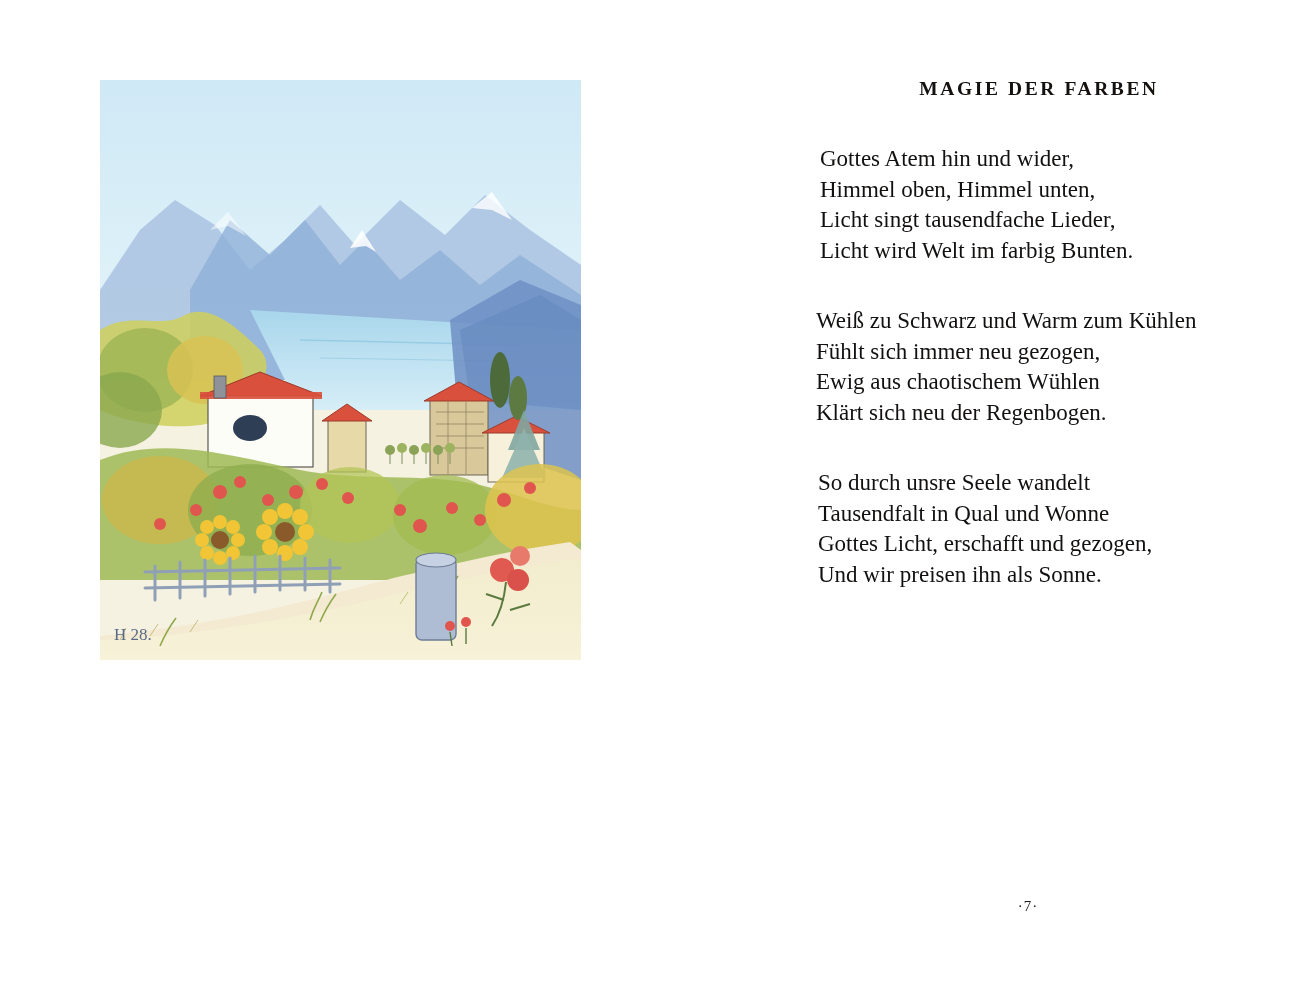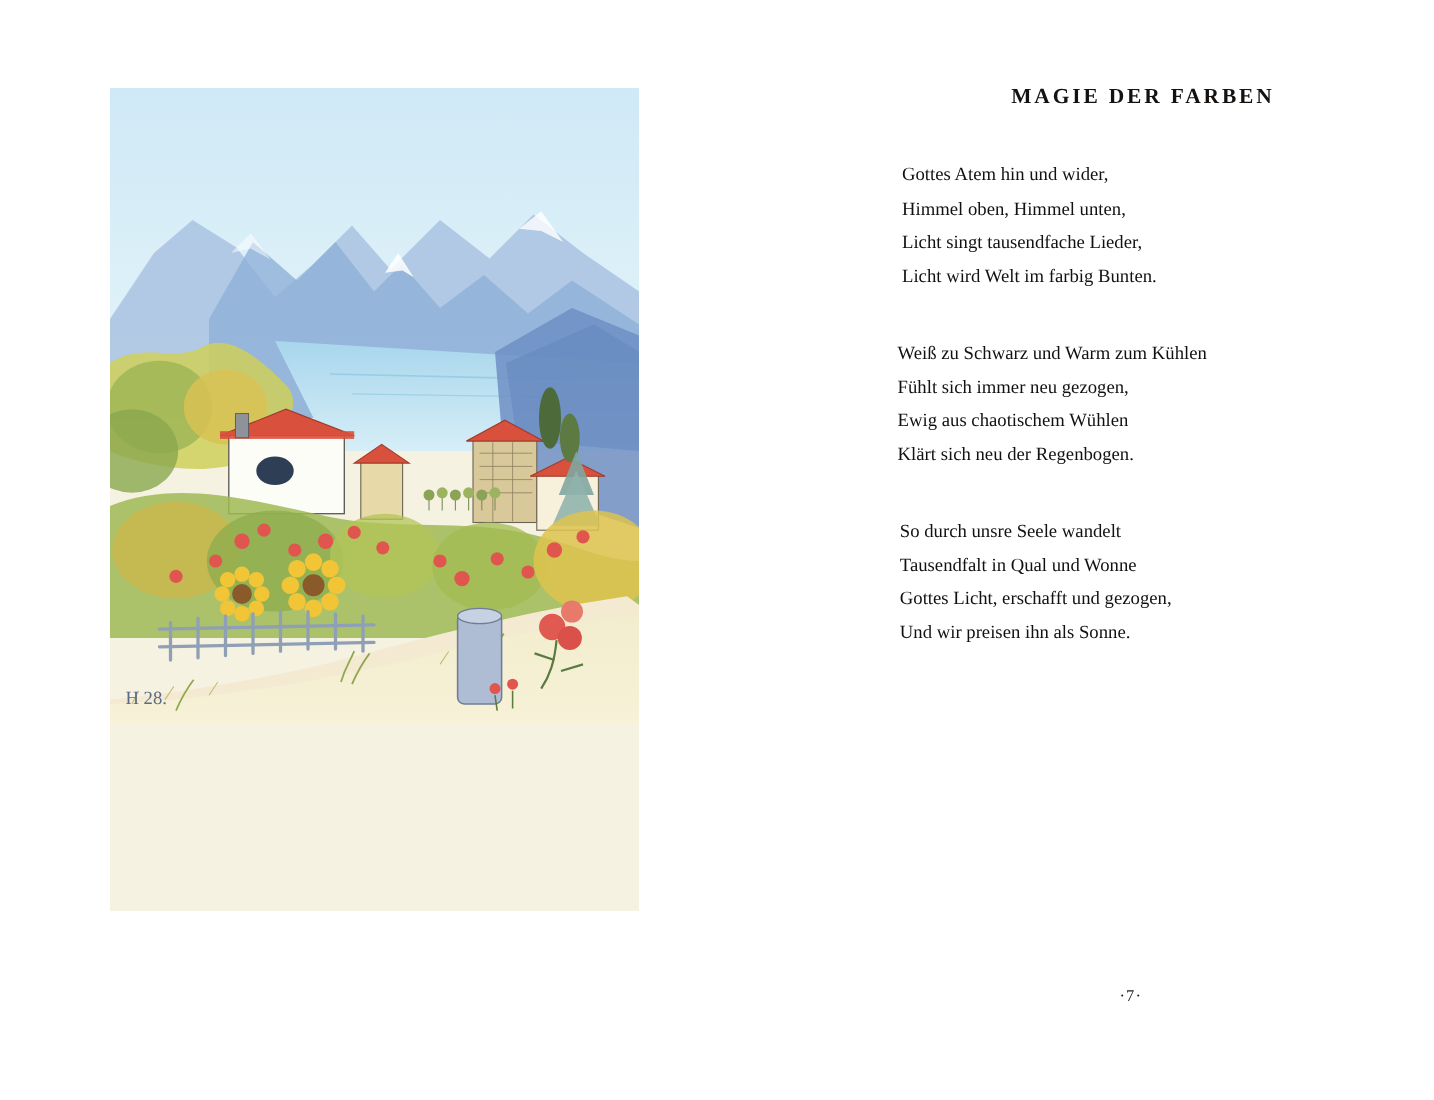--- a/index.html
+++ b/index.html
@@ -20,21 +20,21 @@
     height: 1000px;
     background: #ffffff;
   }
 
   
   .illustration-frame {
     position: absolute;
     left: 100px;
     top: 80px;
     width: 481px;
-    height: 748px;
+    height: 580px;
     overflow: hidden;
     background: #f6f2e2;
   }
   .illu-svg { display: block; width: 481px; height: 580px; }
 
   
   .poem-block {
     position: absolute;
     left: 816px;
     top: 78px;
@@ -47,21 +47,21 @@
     margin: 0 0 44px 0;
     padding-left: 26px;
     color: #14110f;
     font-family: "Liberation Serif", serif;
   }
   .stanza {
     margin: 0 0 40px 0;
   }
   .stanza:last-child { margin-bottom: 0; }
   .verse-line {
-    font-size: 17px;
+    font-size: 23px;
     line-height: 30.5px;
     color: #131110;
     white-space: pre;
   }
   .stanza-1 { margin-left: 4px; }
   .stanza-2 { margin-left: 0px; }
   .stanza-3 { margin-left: 2px; }
 
   .folio {
     position: absolute;

